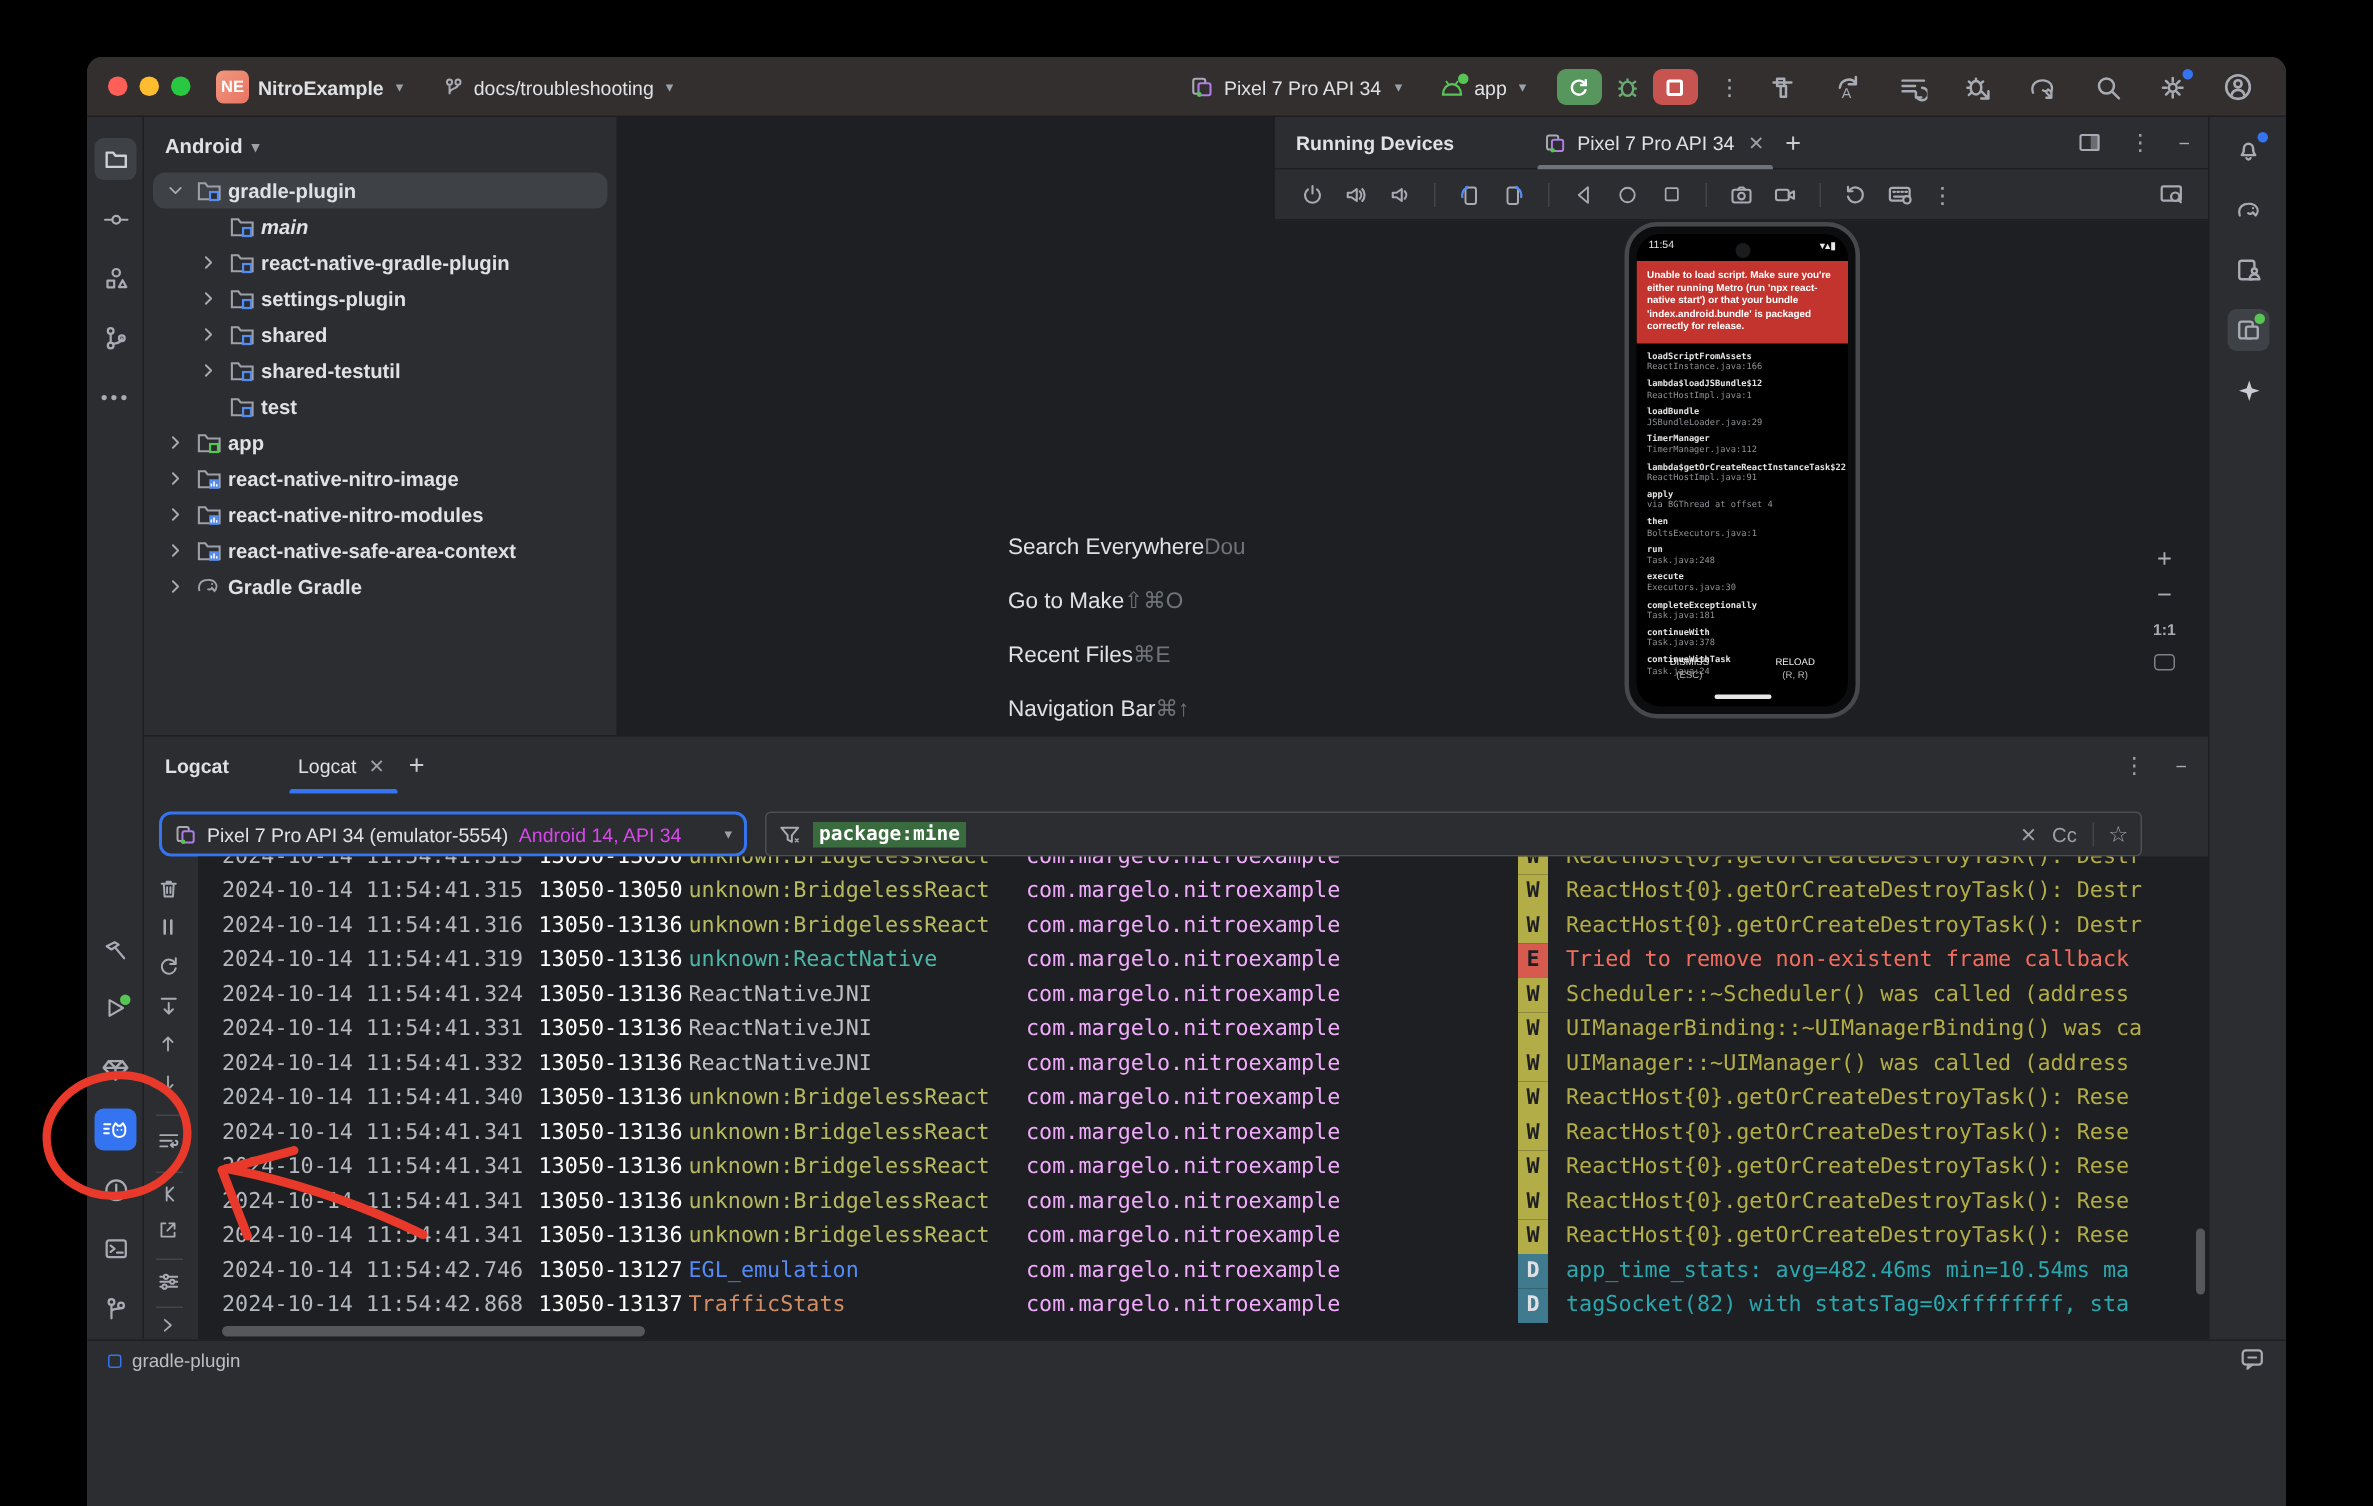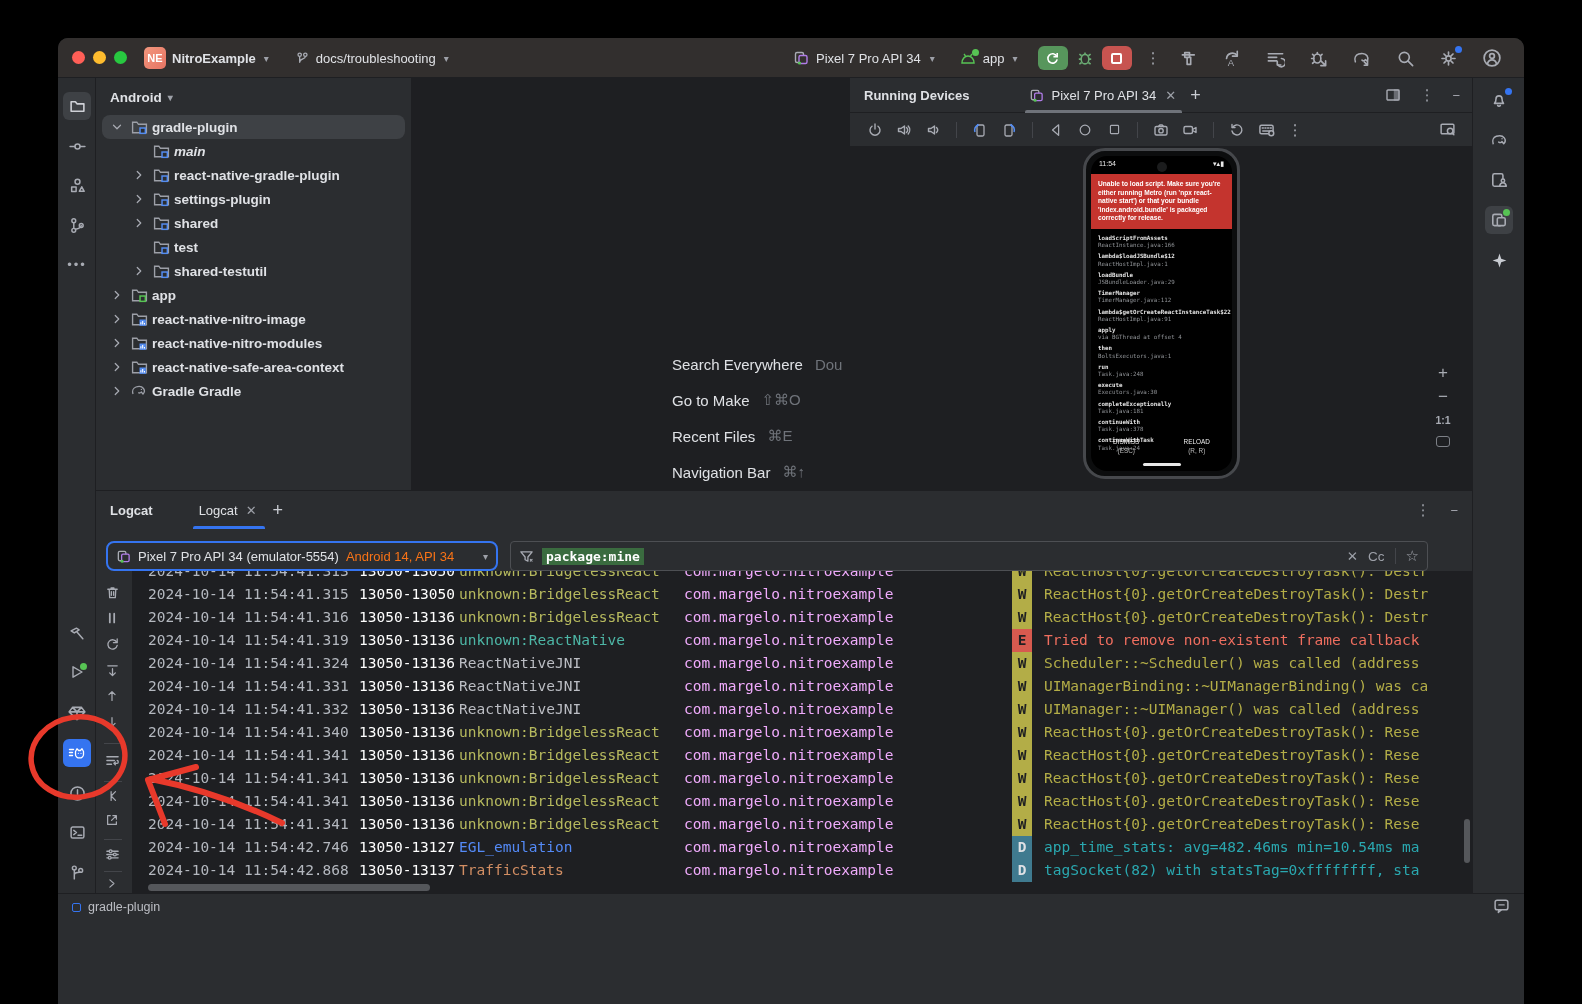--- a/index.html
+++ b/index.html
@@ -43,21 +43,21 @@
   .tree-row { display:flex; align-items:center; height:24px; margin:0 6px; border-radius:8px; font-weight:600; white-space:nowrap; }
   .tree-row.sel { background:#3e4145; }
   .tr-chev { width:22px; display:flex; justify-content:center; flex:none; }
   .tr-icon { width:22px; display:flex; justify-content:center; flex:none; }
   .tr-label { padding-left:2px; }
 
   
   .editor { width:438px; background:#1e1f22; border-right:1px solid #1e1f22; flex:none; position:relative; overflow:hidden; }
   .shortcuts { position:absolute; left:260px; top:268px; font-size:15px; color:#dfe1e5; }
   .sc-row { display:flex; align-items:center; height:36px; white-space:nowrap; }
-  .sc-label { margin-right:12px; }
+  .sc-label { }
   .sc-keys { color:#6f737a; }
 
   
   .device-panel { flex:1; background:#1e1f22; position:relative; min-width:0; }
   .dp-head { height:35px; background:#2b2d30; border-bottom:1px solid #1e1f22; display:flex; align-items:center; font-size:13px; color:#dfe1e5; position:relative; }
   .dp-title { font-weight:bold; margin-left:14px; }
   .dp-tab { display:flex; align-items:center; gap:7px; margin-left:56px; height:35px; position:relative; padding:0 4px; }
   .dp-tab .under { position:absolute; left:0; right:0; bottom:0; height:3px; background:#6f737a; border-radius:2px 2px 0 0; }
   .tab-x { color:#9da0a8; font-size:13px; padding:0 2px; }
   .plus { color:#c9ccd2; font-size:18px; font-weight:300; padding:0 8px; }
@@ -92,21 +92,21 @@
 
   
   .logcat-panel { height:403px; background:#2b2d30; border-top:1px solid #1e1f22; display:flex; flex-direction:column; min-height:0; }
   .lc-head { height:38px; display:flex; align-items:center; font-size:13px; color:#dfe1e5; position:relative; flex:none; }
   .lc-title { font-weight:bold; margin-left:14px; }
   .lc-tab { display:flex; align-items:center; gap:6px; margin-left:40px; height:38px; position:relative; padding:0 6px; }
   .lc-tab .under { position:absolute; left:0; right:0; bottom:0; height:3px; background:#3574f0; border-radius:2px 2px 0 0; }
   .lc-head-right { position:absolute; right:14px; display:flex; align-items:center; gap:18px; }
   .lc-filterrow { height:42px; display:flex; align-items:flex-end; padding-left:10px; gap:12px; flex:none; }
   .device-combo { width:392px; height:30px; border:2px solid #3574f0; border-radius:8px; display:flex; align-items:center; padding:0 8px; font-size:13px; color:#dfe1e5; gap:7px; white-space:nowrap; overflow:hidden; }
-  .dc-sub { color:#f97316; }
+  .dc-sub { color:#d946ef; }
   .dc-chev { margin-left:auto; color:#9da0a8; font-size:10px; }
   .filter-field { flex:1; height:30px; border:1px solid #4d4f53; border-radius:4px; margin-right:44px; display:flex; align-items:center; padding:0 8px; gap:8px; position:relative; font-size:13.5px; }
   .filter-token { background:#3a6b3f; color:#fff; font-weight:bold; font-family:"DejaVu Sans Mono",monospace; padding:1px 4px; font-size:13px; }
   .ff-right { position:absolute; right:8px; display:flex; align-items:center; gap:10px; color:#9da0a8; }
   .ff-div { width:1px; height:16px; background:#43454a; }
   .help-circ { position:absolute; right:12px; width:17px; height:17px; border:1.4px solid #8a8d93; border-radius:50%; color:#8a8d93; font-size:11px; display:flex; align-items:center; justify-content:center; }
 
   .lc-body { flex:1; display:flex; min-height:0; position:relative; }
   .lc-gutter { width:36px; flex:none; position:relative; }
   .gut { position:absolute; left:9px; color:#9da0a8; font-size:13px; }
@@ -400,42 +400,42 @@
                   </span>
                   <span class="tr-icon">
                     <svg width="17" height="17" viewBox="0 0 16 16">
                       <path d="M1.5 3h4l1.5 2h7.5v8H1.5z" fill="none" stroke="#9da0a8" stroke-width="1.3"></path>
                       <rect x="8.5" y="8.5" width="5" height="5" fill="#2b2d30" stroke="#548cf0" stroke-width="1.4"></rect>
                     </svg>
                   </span>
                   <span class="tr-label">shared</span>
                 </div>
                 <div class="tree-row" style="padding-left: 26px;">
+                  <span class="tr-chev">
+                    <svg class="ic" width="14" height="14" viewBox="0 0 16 16">
+                      <path d="M6 4l4 4-4 4"></path>
+                    </svg>
+                  </span>
+                  <span class="tr-icon">
+                    <svg width="17" height="17" viewBox="0 0 16 16">
+                      <path d="M1.5 3h4l1.5 2h7.5v8H1.5z" fill="none" stroke="#9da0a8" stroke-width="1.3"></path>
+                      <rect x="8.5" y="8.5" width="5" height="5" fill="#2b2d30" stroke="#548cf0" stroke-width="1.4"></rect>
+                    </svg>
+                  </span>
+                  <span class="tr-label">shared-testutil</span>
+                </div>
+                <div class="tree-row" style="padding-left: 26px;">
                   <span class="tr-chev"></span>
                   <span class="tr-icon">
                     <svg width="17" height="17" viewBox="0 0 16 16">
                       <path d="M1.5 3h4l1.5 2h7.5v8H1.5z" fill="none" stroke="#9da0a8" stroke-width="1.3"></path>
                       <rect x="8.5" y="8.5" width="5" height="5" fill="#2b2d30" stroke="#548cf0" stroke-width="1.4"></rect>
                     </svg>
                   </span>
                   <span class="tr-label">test</span>
-                </div>
-                <div class="tree-row" style="padding-left: 26px;">
-                  <span class="tr-chev">
-                    <svg class="ic" width="14" height="14" viewBox="0 0 16 16">
-                      <path d="M6 4l4 4-4 4"></path>
-                    </svg>
-                  </span>
-                  <span class="tr-icon">
-                    <svg width="17" height="17" viewBox="0 0 16 16">
-                      <path d="M1.5 3h4l1.5 2h7.5v8H1.5z" fill="none" stroke="#9da0a8" stroke-width="1.3"></path>
-                      <rect x="8.5" y="8.5" width="5" height="5" fill="#2b2d30" stroke="#548cf0" stroke-width="1.4"></rect>
-                    </svg>
-                  </span>
-                  <span class="tr-label">shared-testutil</span>
                 </div>
                 <div class="tree-row" style="padding-left: 4px;">
                   <span class="tr-chev">
                     <svg class="ic" width="14" height="14" viewBox="0 0 16 16">
                       <path d="M6 4l4 4-4 4"></path>
                     </svg>
                   </span>
                   <span class="tr-icon">
                     <svg width="17" height="17" viewBox="0 0 16 16">
                       <path d="M1.5 3h4l1.5 2h7.5v8H1.5z" fill="none" stroke="#9da0a8" stroke-width="1.3"></path>

